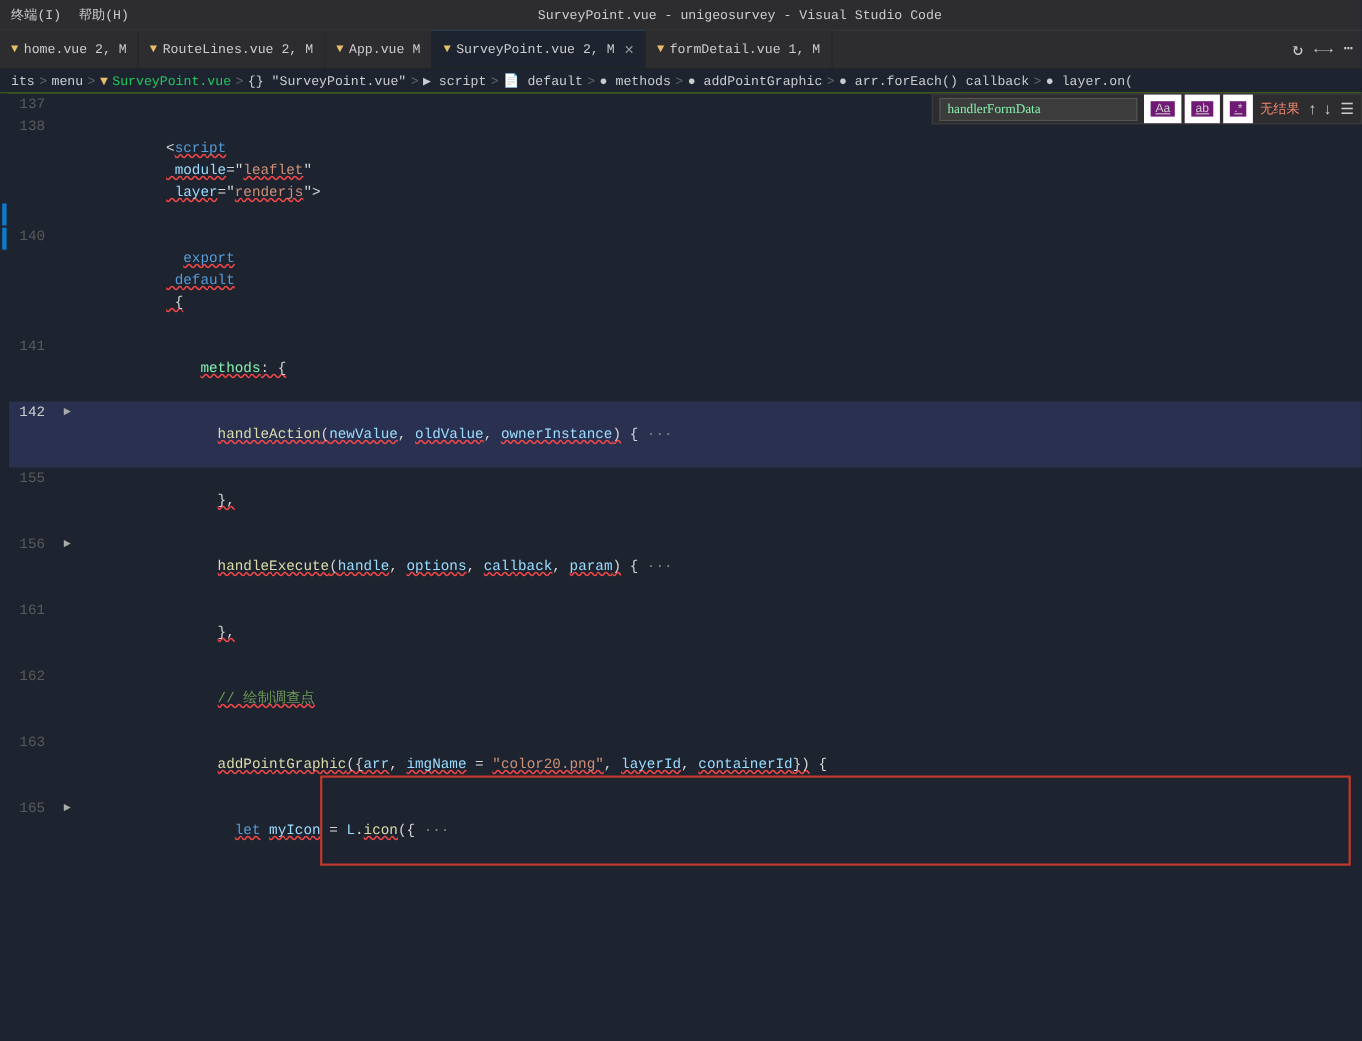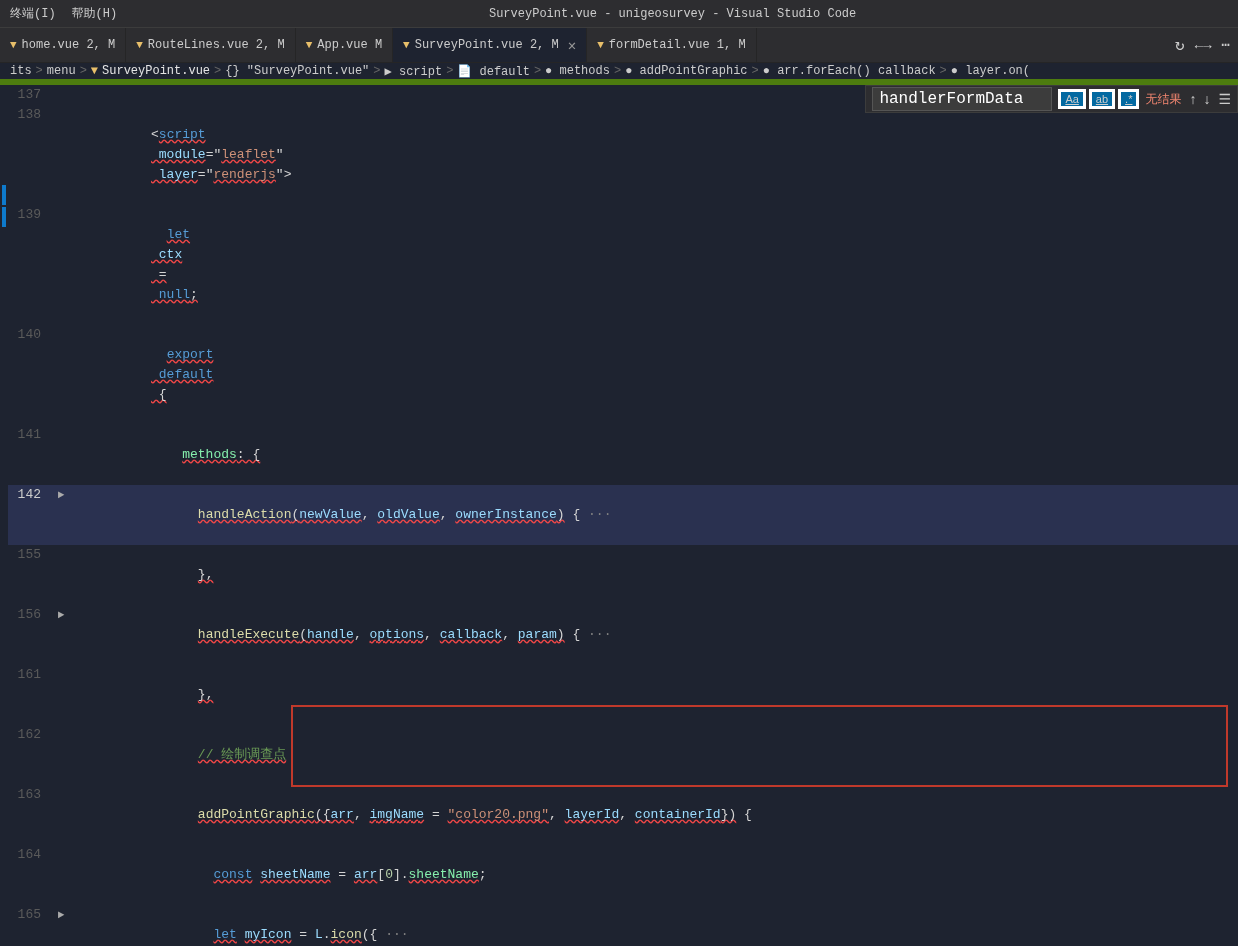--- a/index.html
+++ b/index.html
@@ -87,21 +87,21 @@
 
     
     .breadcrumb {
       background: #1e2330;
       height: 22px;
       display: flex;
       align-items: center;
       padding: 0 10px;
       font-size: 12px;
       color: #cccccc;
-      border-bottom: 6px solid #4d7c0f;
+      border-bottom: 1px solid #4d7c0f;
       gap: 4px;
     }
     .breadcrumb-sep { color: #666; }
 
     
     .search-bar {
       position: absolute;
       top: 85px;
       right: 0;
       background: #2d2d30;
@@ -109,35 +109,35 @@
       display: flex;
       align-items: center;
       padding: 2px 6px;
       gap: 6px;
       z-index: 100;
       height: 28px;
     }
     .search-input {
       background: #3c3c3c;
       border: 1px solid #555;
-      color: #ffffff;
-      font-family: Liberation Mono, monospace;
-      font-size: 16px;
+      color: #86efac;
+      font-family: Liberation Serif, serif;
+      font-size: 12px;
       padding: 2px 6px;
       width: 180px;
       outline: none;
     }
     .search-options {
       display: flex;
       gap: 3px;
       align-items: center;
     }
     .search-opt-btn {
-      background: #0369a1;
-      border: 3px solid #ffffff;
+      background: #701a75;
+      border: 6px solid #ffffff;
       color: #cccccc;
       font-size: 11px;
       padding: 1px 4px;
       cursor: pointer;
       text-decoration: underline;
     }
     .search-no-result {
       color: #f48771;
       font-size: 12px;
       text-align: right;
@@ -295,21 +295,21 @@
     <span style="color:#cccccc; font-size:14px;">⋯</span>
   </div>
 </div>
 
 <div class="breadcrumb">
   <span style="color:#cccccc;">its</span>
   <span class="breadcrumb-sep">&gt;</span>
   <span style="color:#cccccc;">menu</span>
   <span class="breadcrumb-sep">&gt;</span>
   <span style="color:#e8bf6a;">▼</span>
-  <span style="color:#e5e5e5;">SurveyPoint.vue</span>
+  <span style="color:#22c55e;">SurveyPoint.vue</span>
   <span class="breadcrumb-sep">&gt;</span>
   <span style="color:#cccccc;">{} "SurveyPoint.vue"</span>
   <span class="breadcrumb-sep">&gt;</span>
   <span style="color:#cccccc;">▶ script</span>
   <span class="breadcrumb-sep">&gt;</span>
   <span style="color:#cccccc;">📄 default</span>
   <span class="breadcrumb-sep">&gt;</span>
   <span style="color:#cccccc;">● methods</span>
   <span class="breadcrumb-sep">&gt;</span>
   <span style="color:#cccccc;">● addPointGraphic</span>
@@ -356,30 +356,20 @@
       <div class="code-line">
         <span class="line-number">138</span>
         <span class="fold-arrow"></span>
         <span class="line-content">
           <span class="punc">&lt;</span><span class="tag squiggly">script</span>
           <span class="attr squiggly"> module</span><span class="op">="</span><span class="attrval squiggly">leaflet</span><span class="op">"</span>
           <span class="attr squiggly"> layer</span><span class="op">="</span><span class="attrval squiggly">renderjs</span><span class="op">"&gt;</span>
         </span>
       </div>
 
-      <div class="code-line">
-        <span class="line-number">139</span>
-        <span class="fold-arrow"></span>
-        <span class="line-content">
-          &nbsp;&nbsp;<span class="kw squiggly">let</span>
-          <span class="var squiggly"> ctx</span>
-          <span class="op squiggly"> =</span>
-          <span class="kw squiggly"> null</span><span class="punc squiggly">;</span>
-        </span>
-      </div>
 
       <div class="code-line">
         <span class="line-number">140</span>
         <span class="fold-arrow"></span>
         <span class="line-content">
           &nbsp;&nbsp;<span class="kw squiggly">export</span>
           <span class="kw squiggly"> default</span>
           <span class="punc squiggly"> {</span>
         </span>
       </div>
@@ -433,27 +423,20 @@
       </div>
 
       <div class="code-line">
         <span class="line-number">163</span>
         <span class="fold-arrow"></span>
         <span class="line-content">
           &nbsp;&nbsp;&nbsp;&nbsp;&nbsp;&nbsp;<span class="fn squiggly">addPointGraphic</span><span class="punc squiggly">({</span><span class="param squiggly">arr</span><span class="punc">,</span> <span class="param squiggly">imgName</span> <span class="op">=</span> <span class="str squiggly">"color20.png"</span><span class="punc">,</span> <span class="param squiggly">layerId</span><span class="punc">,</span> <span class="param squiggly">containerId</span><span class="punc squiggly">})</span> <span class="punc">{</span>
         </span>
       </div>
 
-      <div class="code-line">
-        <span class="line-number">164</span>
-        <span class="fold-arrow"></span>
-        <span class="line-content">
-          &nbsp;&nbsp;&nbsp;&nbsp;&nbsp;&nbsp;&nbsp;&nbsp;<span class="kw squiggly">const</span> <span class="var squiggly">sheetName</span> <span class="op">=</span> <span class="var squiggly">arr</span><span class="punc">[</span><span class="num">0</span><span class="punc">].</span><span class="prop squiggly">sheetName</span><span class="punc">;</span>
-        </span>
-      </div>
 
       <div class="code-line">
         <span class="line-number">165</span>
         <span class="fold-arrow" style="color:#aaa;">►</span>
         <span class="line-content">
           &nbsp;&nbsp;&nbsp;&nbsp;&nbsp;&nbsp;&nbsp;&nbsp;<span class="kw squiggly">let</span> <span class="var squiggly">myIcon</span> <span class="op">=</span> <span class="var">L</span><span class="punc">.</span><span class="method squiggly">icon</span><span class="punc">({</span> <span class="folded">···</span>
         </span>
       </div>
 
     </div>

